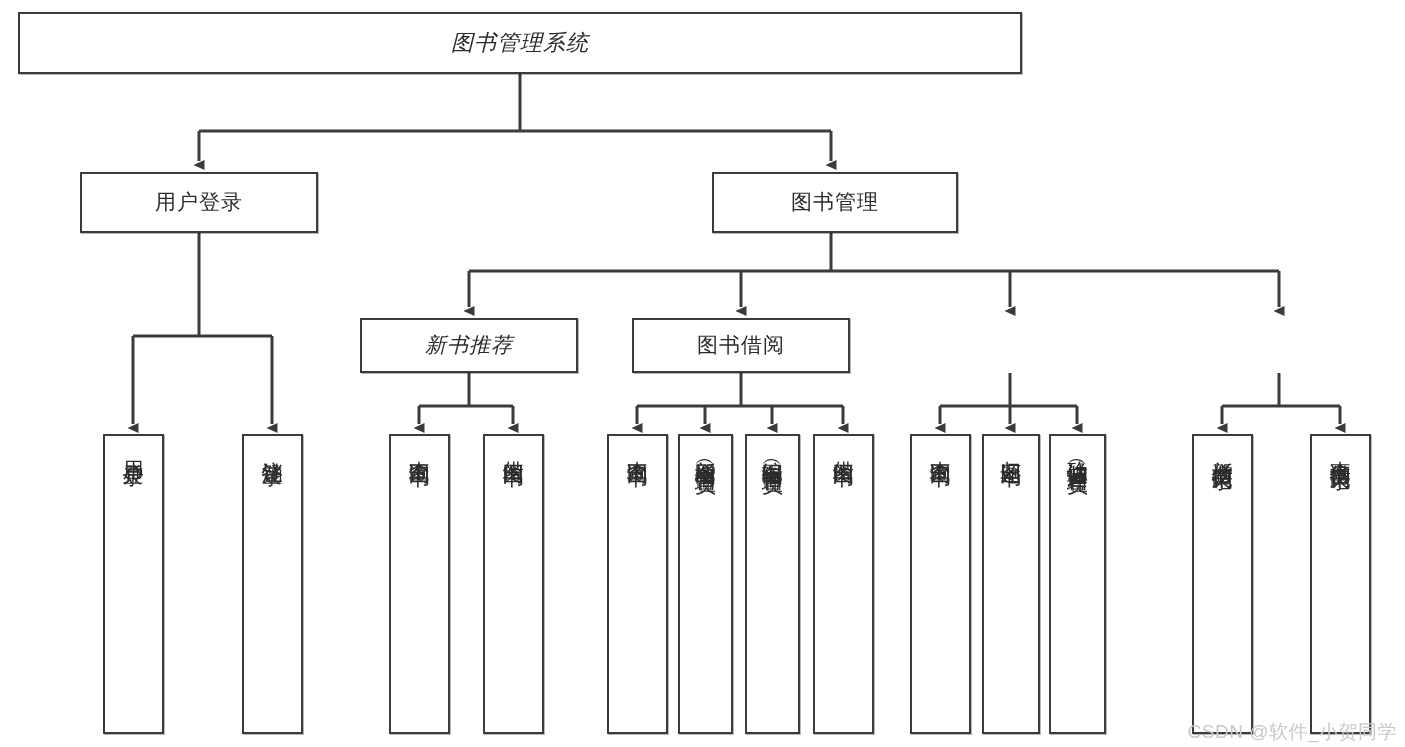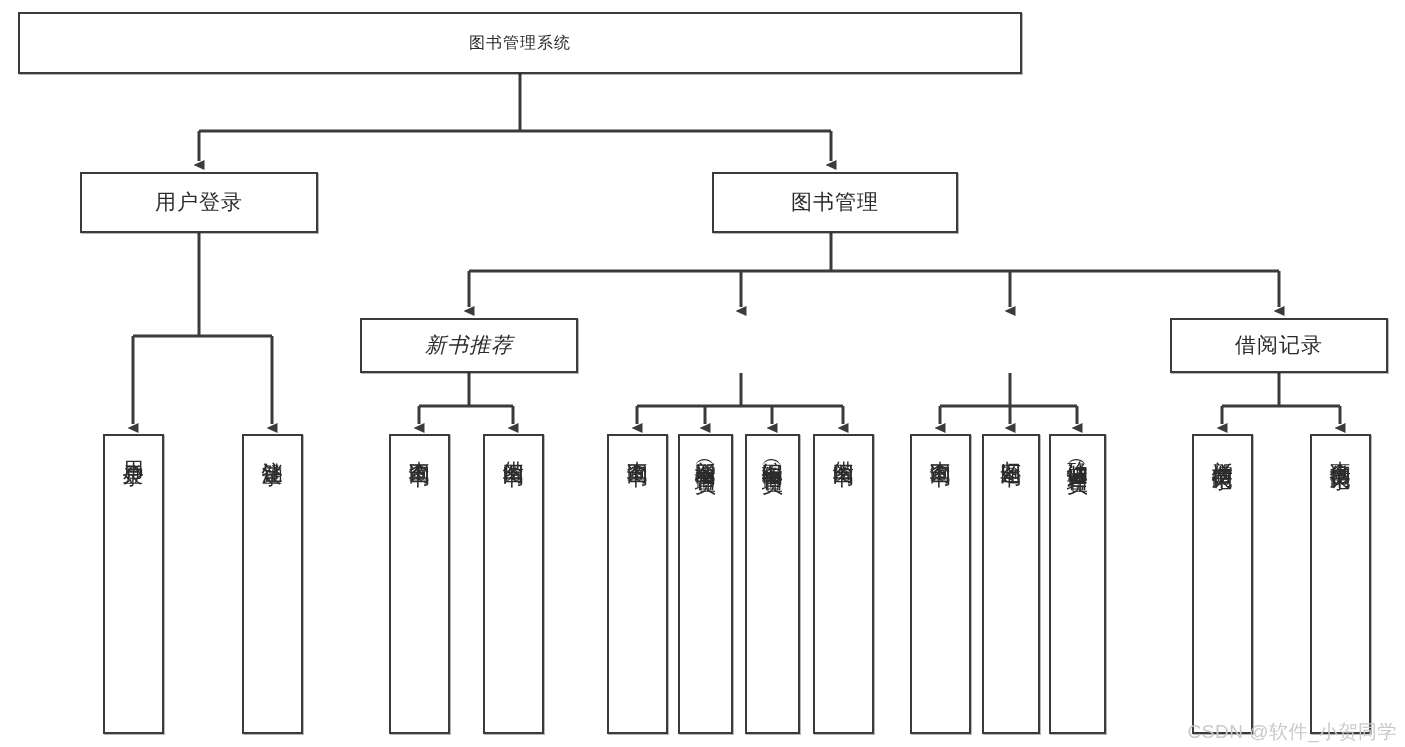--- a/index.html
+++ b/index.html
@@ -41,21 +41,21 @@
     display: block;
     text-align: center;
     line-height: 1.18;
     letter-spacing: 1px;
   }
   
   .node.horiz .label {
     font-size: 21px;
     white-space: nowrap;
   }
-  .node.root .label { font-size: 16px; }
+  .node.root .label { font-size: 22px; font-style: italic; }
   
   .node.vert {
     align-items: flex-start;
     justify-content: center;
     padding-top: 8px;
   }
   .node.vert .label {
     writing-mode: vertical-rl;
     text-orientation: upright;
     font-size: 21px;
@@ -139,25 +139,25 @@
   </div>
 
   <div class="node horiz" style="left:712px; top:172px; width:246px; height:61px;">
     <span class="label">图书管理</span>
   </div>
 
   <div class="node horiz" style="left:360px; top:318px; width:218px; height:55px;font-style:italic;">
     <span class="label">新书推荐</span>
   </div>
 
-
-
-  <div class="node horiz" style="left:1170px; top:318px; width:218px; height:55px;">
-    <span class="label">借阅记录</span>
-  </div>
+  <div class="node horiz" style="left:632px; top:318px; width:218px; height:55px;">
+    <span class="label">图书借阅</span>
+  </div>
+
+
 
   <div class="node vert" style="left:103px; top:434px; width:61px; height:300px;">
     <span class="label">用户登录</span>
   </div>
 
   <div class="node vert" style="left:242px; top:434px; width:61px; height:300px;">
     <span class="label">注销登录</span>
   </div>
 
   <div class="node vert" style="left:389px; top:434px; width:61px; height:300px;">

